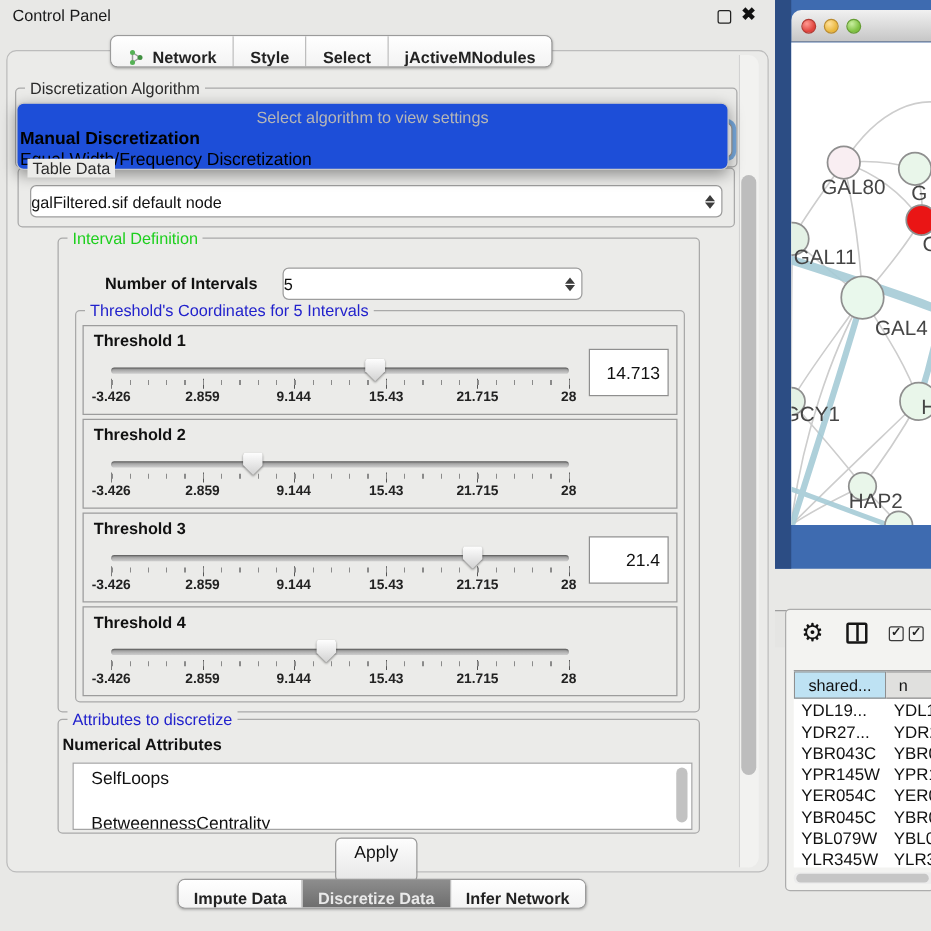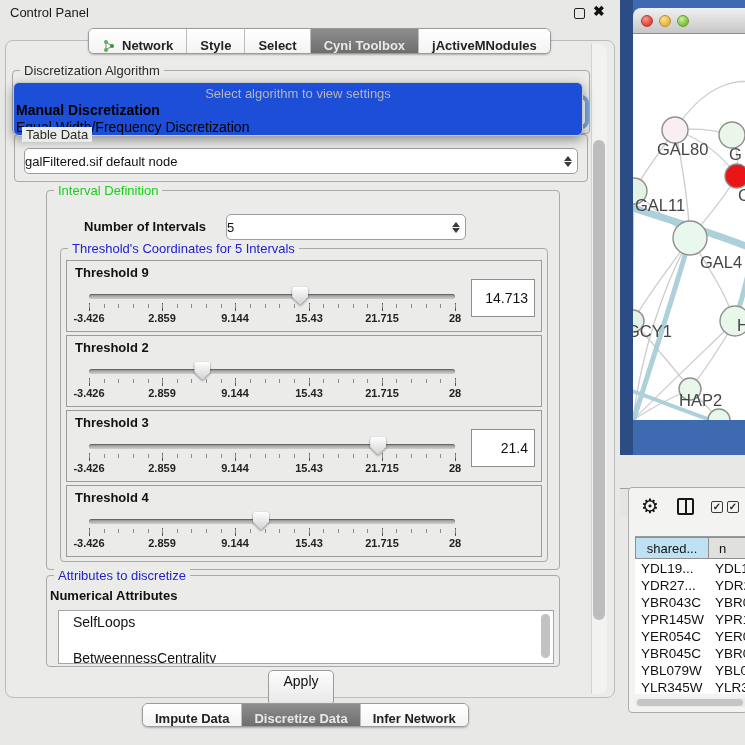--- a/index.html
+++ b/index.html
@@ -145,23 +145,20 @@
           <circle cx="10" cy="7" r="2" fill="#3f8f3f"></circle>
       </svg>
       <span>Network</span>
     </div>
     <div class="seg">
         <span>Style</span>
       </div>
     <div class="seg">
         <span>Select</span>
       </div>
-    <div class="seg selected">
-        <span>Cyni Toolbox</span>
-      </div>
     <div class="seg">
         <span>jActiveMNodules</span>
       </div>
   </div>
 
   <div class="groupbox" style="left:12px; top:70px; width:578px; height:64px;"></div>
   <div class="grouplab lab-dark abs" style="left:20px; top:63px;">Discretization Algorithm</div>
   <div class="combo algo-combo">
     <span class="val"></span>
     <span class="stepper">
@@ -195,21 +192,21 @@
     <span class="stepper">
         <i class="up"></i>
         <i class="dn"></i>
       </span>
   </div>
 
   <div class="groupbox" style="left:60px; top:248px; width:488px; height:314px;"></div>
   <div class="grouplab lab-blue abs" style="left:68px; top:241px;">Threshold's Coordinates for 5 Intervals</div>
 
   <div class="tpanel" style="top:260px;">
-    <div class="tlabel">Threshold 9</div>
+    <div class="tlabel">Threshold 1</div>
     <div class="track"></div>
     <div class="thumb-wrap" style="left: 225.182px;">
         <div class="thumb"></div>
       </div>
     <div class="ticks-major"></div>
     <div class="ticks-minor"></div>
     <span class="ticklab tl0">-3.426</span>
     <span class="ticklab tl1">2.859</span>
     <span class="ticklab tl2">9.144</span>
     <span class="ticklab tl3">15.43</span>

